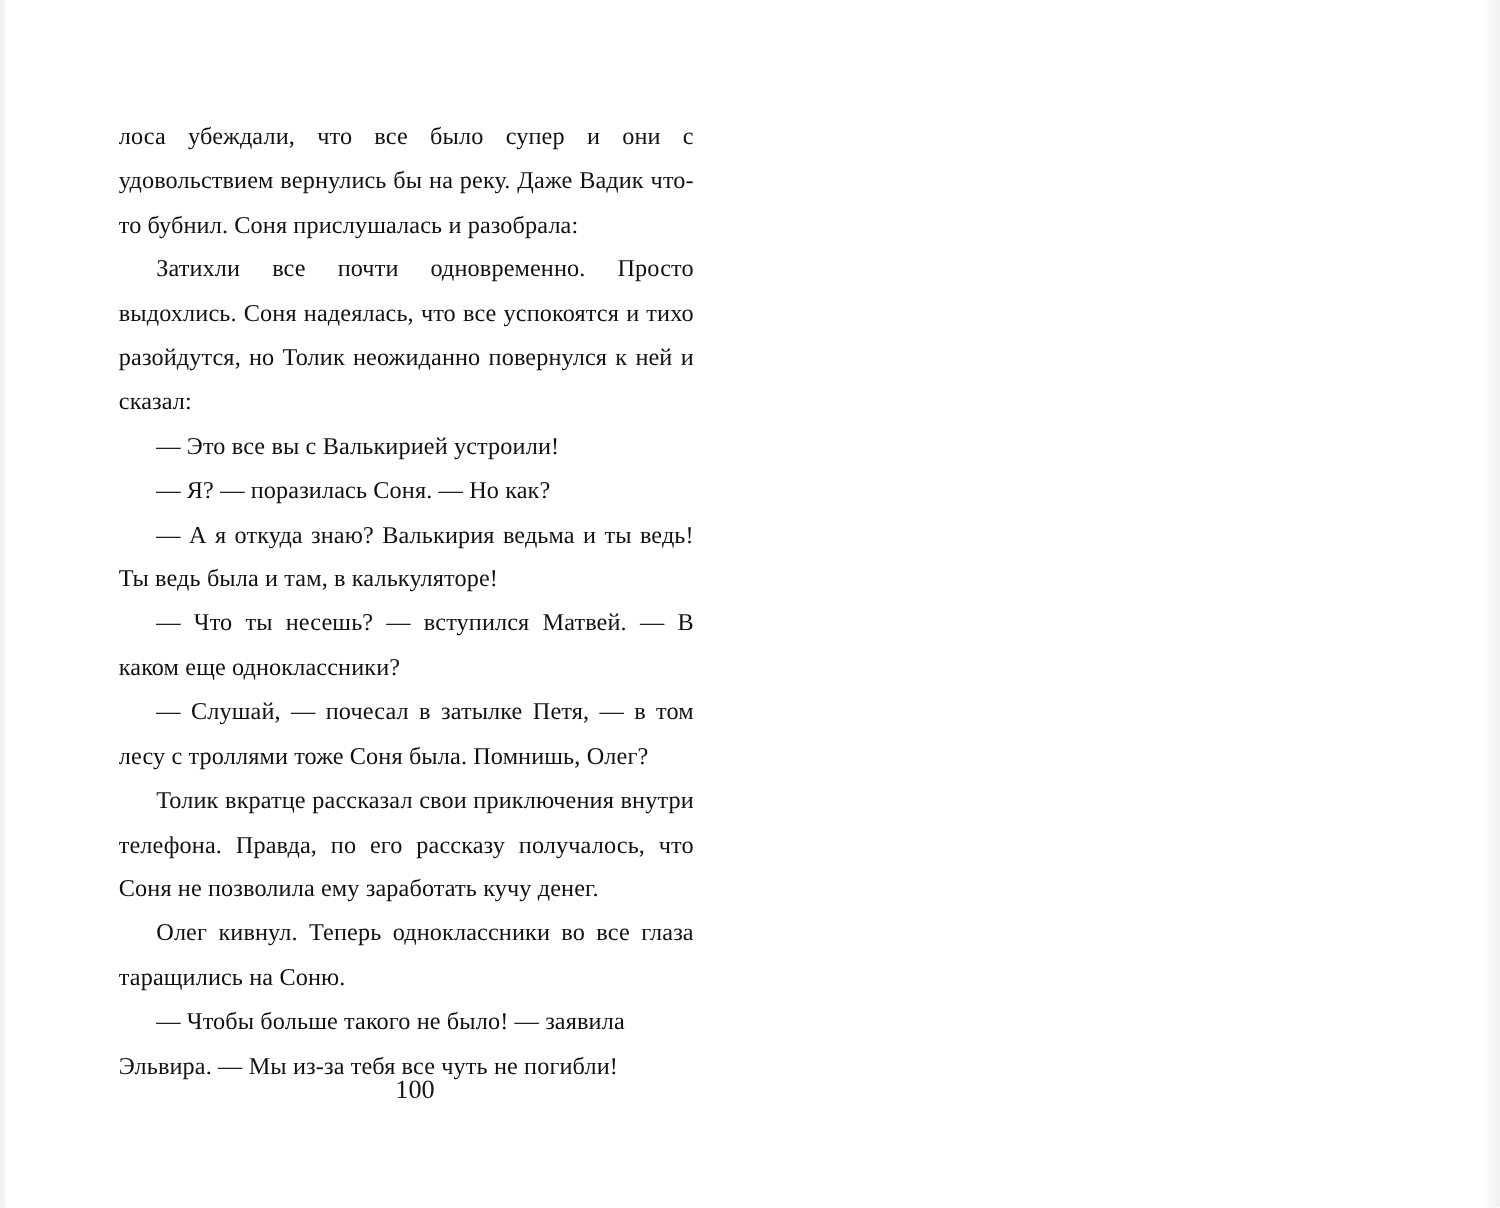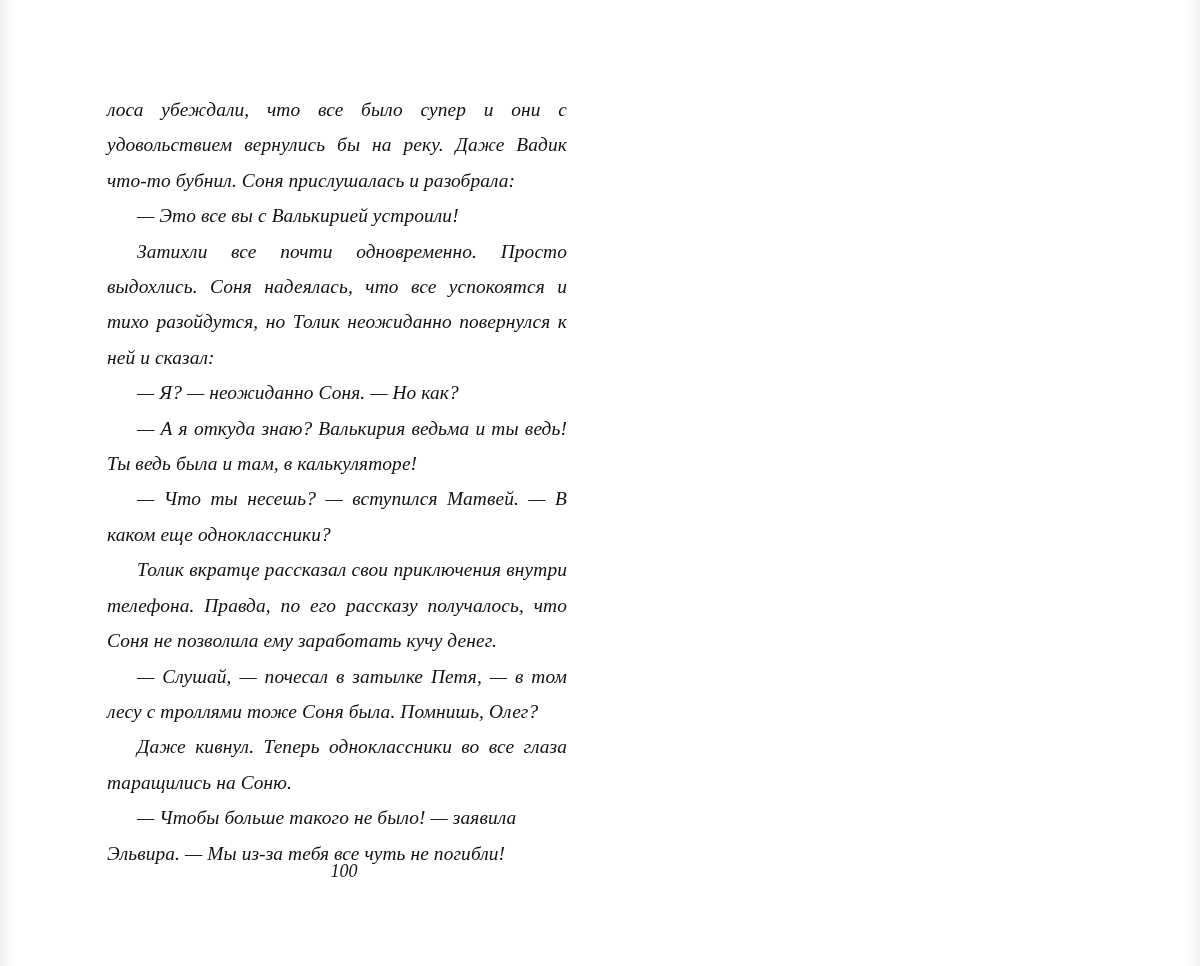--- a/index.html
+++ b/index.html
@@ -23,21 +23,21 @@
     background: #fefefe;
   }
 
   
   .page {
     position: absolute;
     top: 0;
     height: 966px;
     background: #ffffff;
   }
-  #page-left  { left: 16px;   width: 600px; font-style: italic; }
+  #page-left  { left: 4px;   width: 600px; }
   #page-right { left: 600px; width: 600px; }
 
   
   .scan-edge {
     position: absolute;
     top: 0;
     width: 14px;
     height: 966px;
     pointer-events: none;
   }
@@ -64,47 +64,47 @@
     margin: 0;
     text-indent: 30px;
     text-align: justify;
   }
   .textcol p.noindent { text-indent: 0; }
   .textcol p:last-child { text-align: left; }
 
   
   .folio {
     position: absolute;
-    font-size: 18px;
+    font-size: 21px;
     line-height: 24px;
     color: #161616;
     text-align: center;
     width: 120px;
   }
   #folio-left  { left: 268px; top: 859px; }
 </style>
 </head>
 <body>
 
 <div id="spread">
 
   <div class="scan-edge left"></div>
 
   <div class="page" id="page-left">
 
     <div class="textcol" id="text-left">
       <p class="noindent">лоса убеждали, что все было супер и они с удовольствием вернулись бы на реку. Даже Вадик что-то бубнил. Соня прислушалась и разобрала:</p>
+      <p>Затихли все почти одновременно. Просто выдохлись. Соня надеялась, что все успокоятся и тихо разойдутся, но Толик неожиданно повернулся к ней и сказал:</p>
       <p>— Это все вы с Валькирией устроили!</p>
-      <p>Затихли все почти одновременно. Просто выдохлись. Соня надеялась, что все успокоятся и тихо разойдутся, но Толик неожиданно повернулся к ней и сказал:</p>
-      <p>— Я? — неожиданно Соня. — Но как?</p>
+      <p>— Я? — поразилась Соня. — Но как?</p>
       <p>— А я откуда знаю? Валькирия ведьма и ты ведь! Ты ведь была и там, в калькуляторе!</p>
       <p>— Что ты несешь? — вступился Матвей. — В каком еще одноклассники?</p>
+      <p>— Слушай, — почесал в затылке Петя, — в том лесу с троллями тоже Соня была. Помнишь, Олег?</p>
       <p>Толик вкратце рассказал свои приключения внутри телефона. Правда, по его рассказу получалось, что Соня не позволила ему заработать кучу денег.</p>
-      <p>— Слушай, — почесал в затылке Петя, — в том лесу с троллями тоже Соня была. Помнишь, Олег?</p>
-      <p>Даже кивнул. Теперь одноклассники во все глаза таращились на Соню.</p>
+      <p>Олег кивнул. Теперь одноклассники во все глаза таращились на Соню.</p>
       <p>— Чтобы больше такого не было! — заявила Эльвира. — Мы из-за тебя все чуть не погибли!</p>
     </div>
 
     <div class="folio" id="folio-left">100</div>
   </div>
 
   <div class="page" id="page-right">
 
     
 

